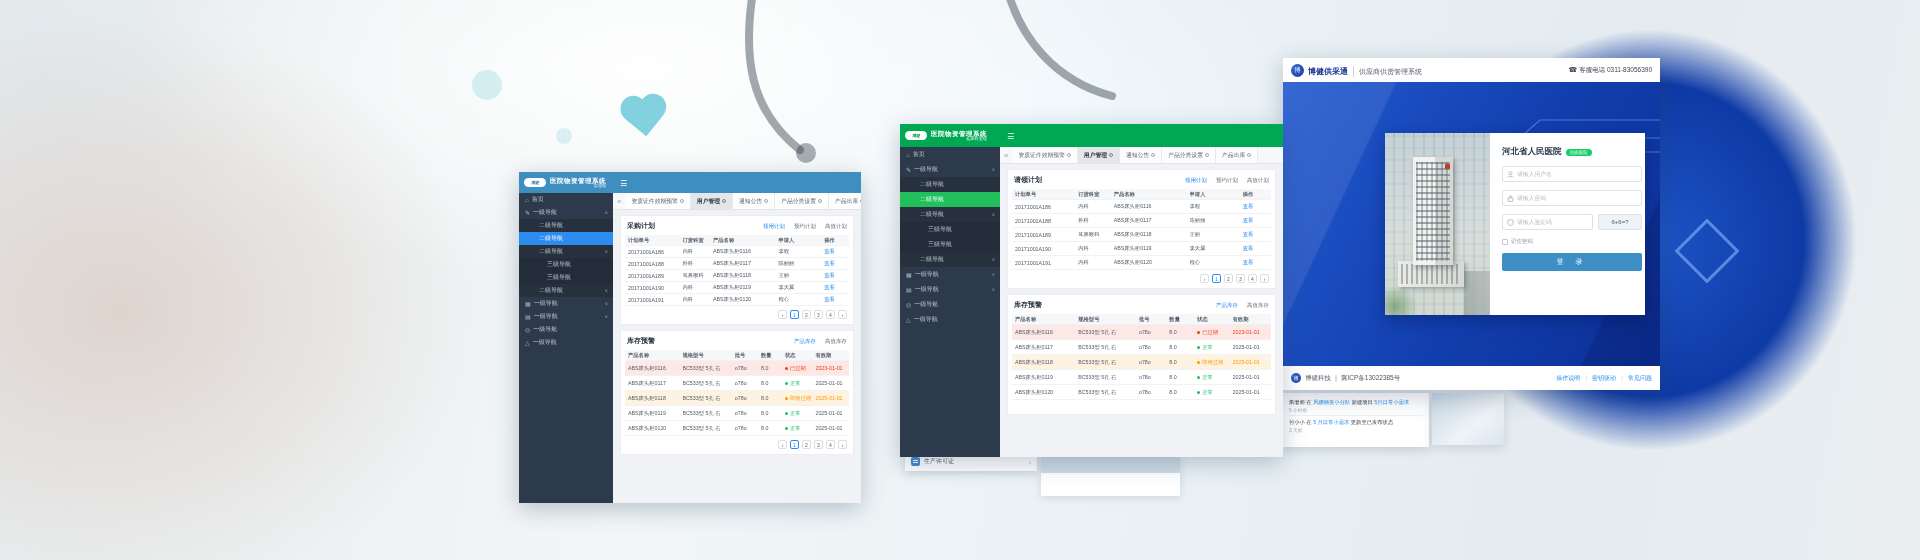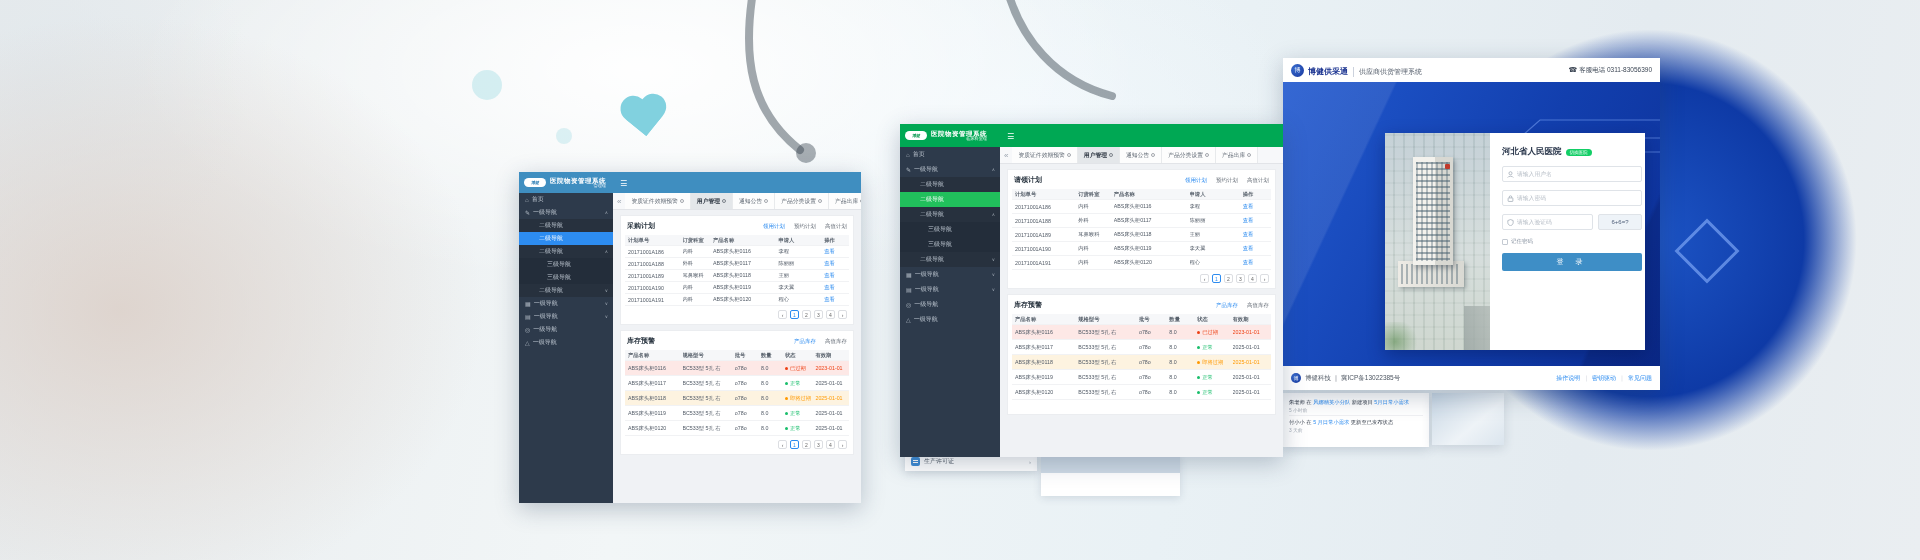--- a/index.html
+++ b/index.html
@@ -83,21 +83,21 @@
   .s-logo{width:13px;height:13px;border-radius:50%;background:radial-gradient(circle at 35% 35%,#3a6fd0,#16349b);color:#fff;font-size:6px;display:flex;align-items:center;justify-content:center;flex:none;}
   .brand{font-size:8px;font-weight:bold;color:#17308f;margin-left:4px;white-space:nowrap;}
   .vsep{width:1px;height:10px;background:#ccd2dd;margin:0 5px;}
   .sys{font-size:7px;color:#555e6b;white-space:nowrap;}
   .hot{display:flex;align-items:center;font-size:6.5px;color:#3c4654;white-space:nowrap;}
   .hot .ph{font-size:7px;margin-right:2px;}
   .p3-body{position:absolute;top:24px;left:0;right:0;bottom:24px;overflow:hidden;
     background:linear-gradient(118deg,#2159cf 0%,#123fae 55%,#0c2f97 100%);}
   .sheen{position:absolute;inset:0;background:linear-gradient(115deg,rgba(255,255,255,.09) 0 22%,rgba(255,255,255,0) 22.5%),linear-gradient(295deg,rgba(0,0,40,.16) 0 15%,transparent 16%);}
   .circuit{position:absolute;right:0;top:4px;}
-  .login-card{position:absolute;left:102px;top:51px;width:260px;height:217px;background:#fff;box-shadow:0 5px 16px rgba(0,20,80,.4);display:flex;}
+  .login-card{position:absolute;left:102px;top:51px;width:260px;height:182px;background:#fff;box-shadow:0 5px 16px rgba(0,20,80,.4);display:flex;}
   .bldg{width:105px;flex:none;position:relative;overflow:hidden;background:linear-gradient(180deg,#b2c2ca 0%,#c9d3d1 55%,#bfcac0 100%);}
   .bldg .city{position:absolute;inset:0;opacity:.45;background:
      repeating-linear-gradient(90deg,rgba(255,255,255,.4) 0 8px,rgba(160,175,168,.3) 8px 10px),
      repeating-linear-gradient(0deg,rgba(255,255,255,.25) 0 10px,rgba(150,165,158,.25) 10px 12px);}
   .tw{position:absolute;left:28px;top:24px;width:40px;height:108px;background:linear-gradient(90deg,#f3f2ed 0 55%,#d8d8d2 55%);box-shadow:2px 3px 5px rgba(55,65,75,.4);}
   .tw .win{position:absolute;inset:5px 3px 4px;background:
      repeating-linear-gradient(180deg,rgba(70,95,110,.5) 0 2px,transparent 2px 6px),
      repeating-linear-gradient(90deg,rgba(70,95,110,.35) 0 2px,transparent 2px 5px);}
   .tw .cross{position:absolute;right:3px;top:7px;width:5px;height:5px;background:#c0392b;border-radius:1px;}
   .pd{position:absolute;left:13px;top:128px;width:66px;height:26px;background:linear-gradient(90deg,#edebe5,#d9d9d3);box-shadow:2px 2px 4px rgba(55,65,75,.35);}

